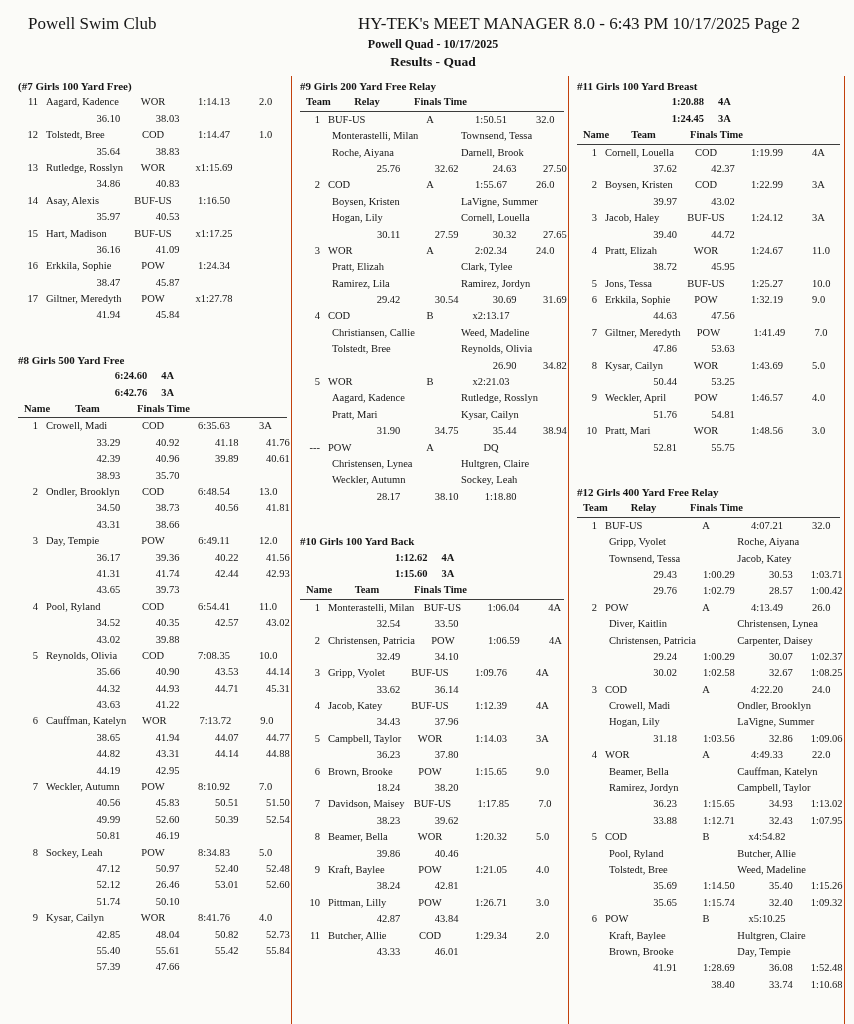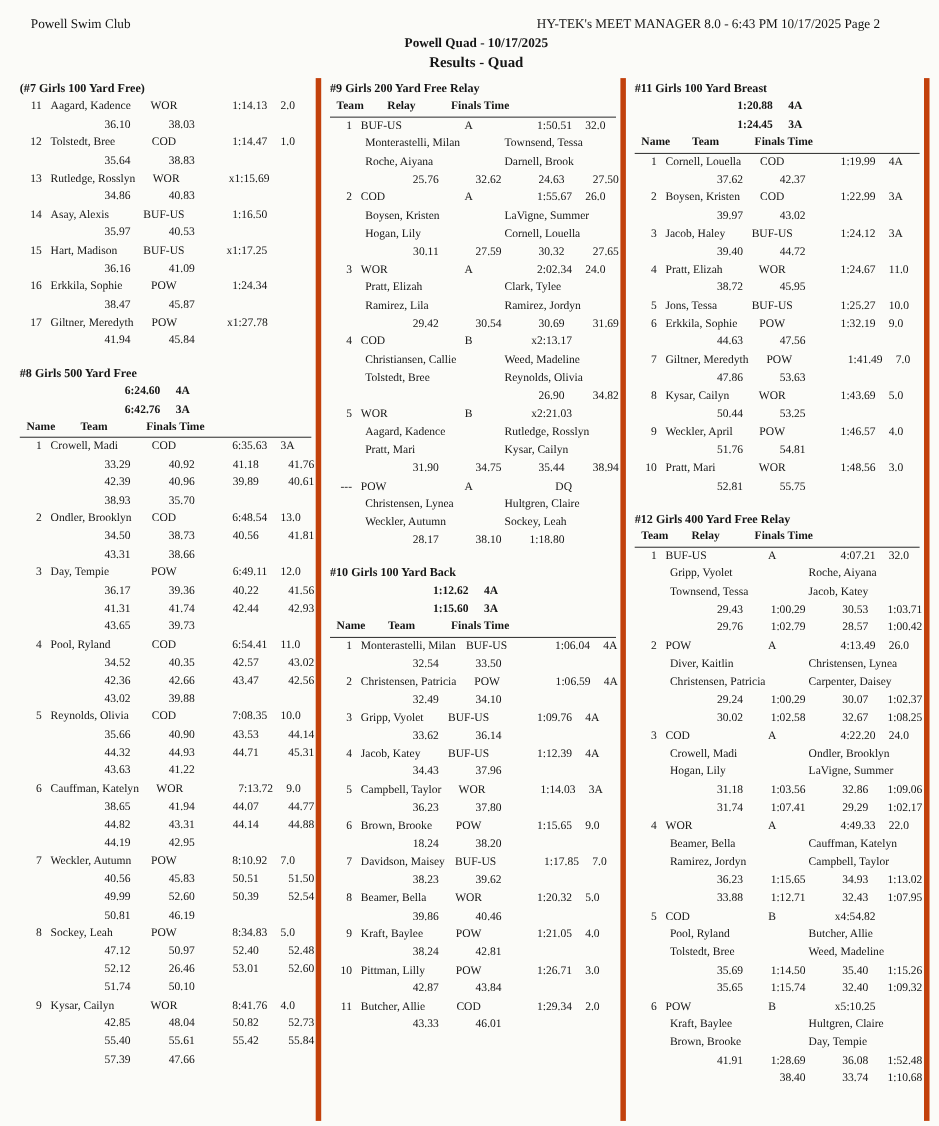--- a/index.html
+++ b/index.html
@@ -5,42 +5,42 @@
   html,body{margin:0;padding:0;}
   body{
     width:854px;height:1024px;
     background:#fbfbf8;color:#151515;
     font-family:"Liberation Serif","DejaVu Serif",serif;
     font-size:10.5px;
     -webkit-font-smoothing:antialiased;
   }
   .page{position:relative;width:854px;height:1024px;overflow:hidden;}
   .top{padding:14px 16px 0 28px;}
-  .hrow1{display:flex;justify-content:space-between;padding-right:38px;font-size:12px;}
+  .hrow1{display:flex;justify-content:space-between;padding-right:38px;font-size:17px;}
   .meet{text-align:center;font-weight:bold;font-size:12px;margin-top:3px;}
   .report{text-align:center;font-weight:bold;font-size:13.5px;margin-top:2px;}
   .cols{display:flex;margin-left:10px;margin-top:6px;height:948px;}
-  .col{box-sizing:border-box;border-right:5px solid #c2410c;padding:2px 4px 0 8px;}
+  .col{box-sizing:border-box;border-right:1px solid #c2410c;padding:2px 4px 0 8px;}
   .col:nth-child(1){width:282px;}
   .col:nth-child(2){width:277px;}
   .col:nth-child(3){width:276px;}
-  .event.gap{margin-top:13px;}
+  .event.gap{margin-top:28px;}
   .event > div{height:16.4px;line-height:16.4px;white-space:nowrap;}
   .ev-title{font-weight:bold;font-size:11px;}
   .std-row{font-weight:bold;padding-left:36%;}
   .std-label{margin-left:14px;}
   .hdr-row{display:grid;grid-template-columns:28px 1fr 56px 102px;font-weight:bold;border-bottom:1.6px solid #3c3c3c;}
   .h-c1{padding-left:6px;}
   .h-c2{text-align:center;}
   .h-c3{padding-left:8px;}
   .res-row{display:grid;grid-template-columns:20px 1fr 56px 66px 40px;}
   .place{text-align:right;}
   .name{padding-left:8px;}
   .team{text-align:center;}
-  .time{text-align:right;}
+  .time{text-align:center;}
   .pts{padding-left:12px;}
   .sw-row{display:grid;grid-template-columns:1.25fr 1fr;padding-left:32px;}
   .split-row{display:grid;grid-template-columns:38% 22% 22% 19%;}
   .split{text-align:right;}
 </style>
 </head>
 <body>
 
 <div class="page">
   <div class="top">
@@ -232,26 +232,20 @@
             <span class="time">6:54.41</span>
             <span class="pts">11.0</span>
           </div>
           <div class="split-row">
             <span class="split">34.52</span>
             <span class="split">40.35</span>
             <span class="split">42.57</span>
             <span class="split">43.02</span>
           </div>
           <div class="split-row">
-            <span class="split">42.36</span>
-            <span class="split">42.66</span>
-            <span class="split">43.47</span>
-            <span class="split">42.56</span>
-          </div>
-          <div class="split-row">
             <span class="split">43.02</span>
             <span class="split">39.88</span>
             <span class="split"></span>
             <span class="split"></span>
           </div>
           <div class="res-row">
             <span class="place">5</span>
             <span class="name">Reynolds, Olivia</span>
             <span class="team">COD</span>
             <span class="time">7:08.35</span>
@@ -876,26 +870,20 @@
           <div class="sw-row">
             <span class="sw-name">Hogan, Lily</span>
             <span class="sw-name">LaVigne, Summer</span>
           </div>
           <div class="split-row">
             <span class="split">31.18</span>
             <span class="split">1:03.56</span>
             <span class="split">32.86</span>
             <span class="split">1:09.06</span>
           </div>
-          <div class="split-row">
-            <span class="split">31.74</span>
-            <span class="split">1:07.41</span>
-            <span class="split">29.29</span>
-            <span class="split">1:02.17</span>
-          </div>
           <div class="res-row">
             <span class="place">4</span>
             <span class="name">WOR</span>
             <span class="team">A</span>
             <span class="time">4:49.33</span>
             <span class="pts">22.0</span>
           </div>
           <div class="sw-row">
             <span class="sw-name">Beamer, Bella</span>
             <span class="sw-name">Cauffman, Katelyn</span>

